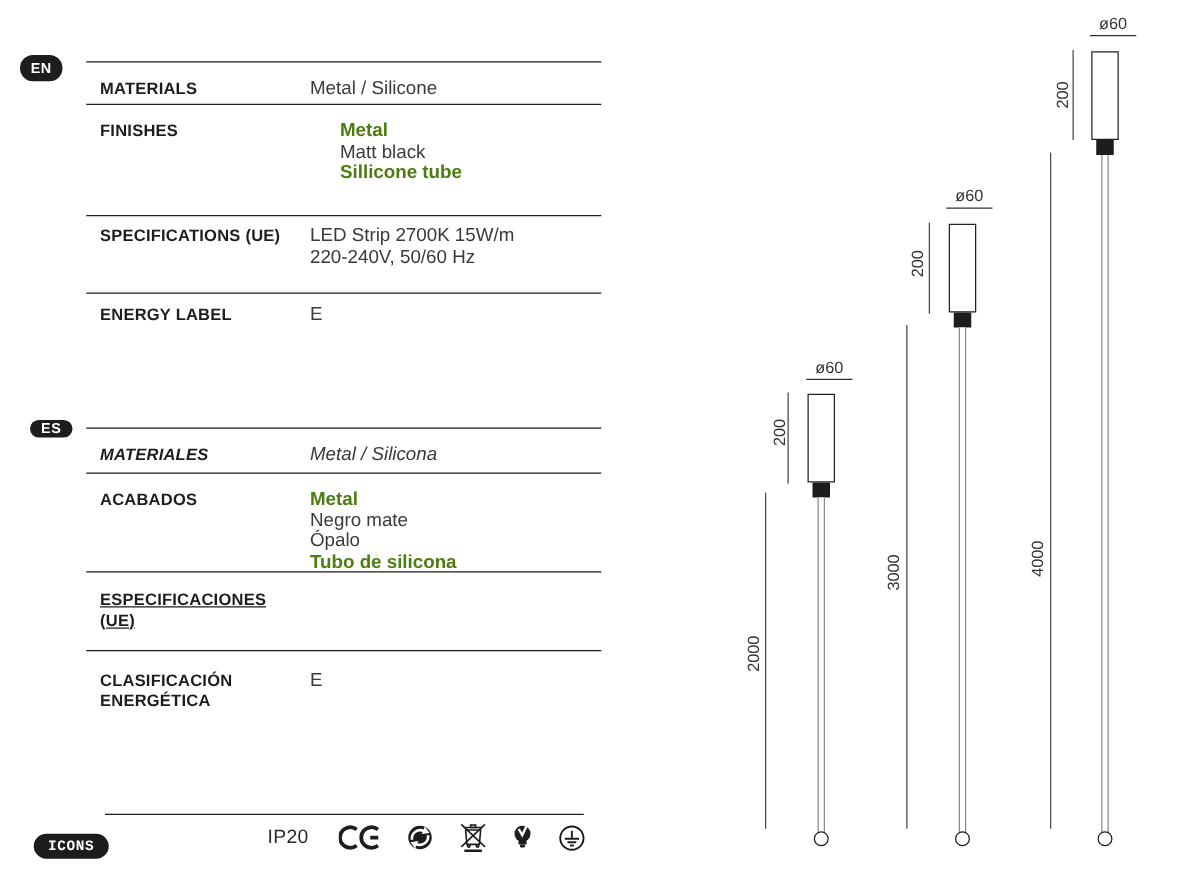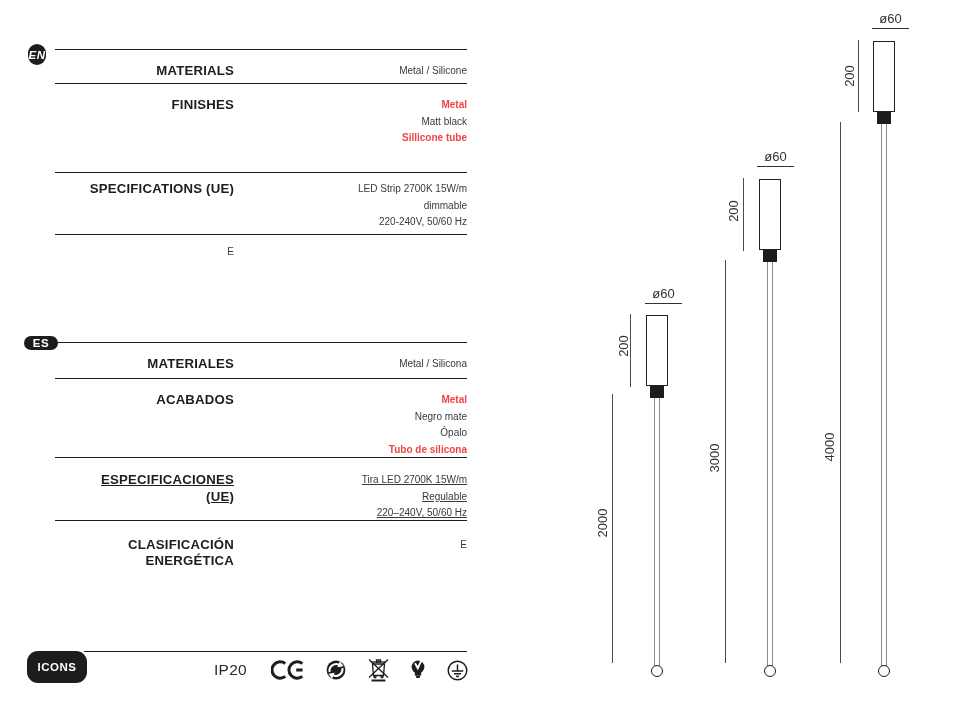--- a/index.html
+++ b/index.html
@@ -17,61 +17,60 @@
     position:absolute;
     background:#1d1d1d;
     color:#ffffff;
     font-size:11.5px;
     font-weight:bold;
     letter-spacing:.5px;
     border-radius:11px;
     display:flex; align-items:center; justify-content:center;
     z-index:3;
   }
-  #pill-en { left:28px; top:44px;  width:18px; height:21px;font-style:italic; }
+  #pill-en { left:16px; top:44px;  width:34px; height:21px; }
   #pill-es { left:24px; top:336px; width:34px; height:14px; }
-  #pill-icons { left:27px; top:651px; width:60px; height:32px; }
+  #pill-icons { left:27px; top:667px; width:60px; height:20px;font-family:Liberation Mono, monospace; }
   #icons-rule { position:absolute; left:84px; top:650.5px; width:383px; height:1.5px; background:#1d1d1d; }
 
   
   .spec-table {
     position:absolute;
-    left:55px;
+    left:69px;
     width:412px;
-    text-align:right;
   }
   .row {
     border-top:1.5px solid #1d1d1d;
     display:grid;
     grid-template-columns:179px 1fr;
   }
   .cell.label {
     padding-left:11px;
     font-weight:bold;
     font-size:13.2px;
     line-height:16.5px;
     letter-spacing:.2px;
     color:#1d1d1d;
   }
   .cell.value {
-    font-size:10px;
+    font-size:15px;
     line-height:16.5px;
     color:#3a3a3a;
   }
   .vline { display:block; }
-  .vline.bold { font-weight:bold; color:#ef4444; }
+  .vline.bold { font-weight:bold; color:#4d7c0f; }
 
   #table-en { top:48.5px; }
   #table-en .r1 { height:34.5px; } #table-en .r1 .cell { padding-top:13px; }
   #table-en .r2 { height:89px;gap:24px;   } #table-en .r2 .cell { padding-top:13px; }
-  #table-en .r3 { height:62px;gap:31px;   } #table-en .r3 .cell { padding-top:8px; }
+  #table-en .r3 { height:62px;   } #table-en .r3 .cell { padding-top:8px; }
   #table-en .r4 { height:46px;   } #table-en .r4 .cell { padding-top:9px; }
 
   #table-es { top:342px; }
-  #table-es .r1 { height:36px;   } #table-es .r1 .cell { padding-top:13px; }
+  #table-es .r1 { height:36px;   } #table-es .r1 .cell { padding-top:13px;font-style:italic; }
   #table-es .r2 { height:79px;   } #table-es .r2 .cell { padding-top:13px; }
   #table-es .r3 { height:62.5px; } #table-es .r3 .cell { padding-top:14px;text-decoration:underline; }
   #table-es .r4 { height:50px;   } #table-es .r4 .cell { padding-top:16px; }
 
   
   #icons-bar {
     position:absolute;
     left:300px; top:656px; width:168px; height:28px;
     display:flex; align-items:center; justify-content:flex-end;
     gap:22px;
@@ -176,25 +175,25 @@
     <div class="cell value">
       <span class="vline bold">Metal</span>
       <span class="vline">Matt black</span>
       <span class="vline bold">Sillicone tube</span>
     </div>
   </div>
   <div class="row r3">
     <div class="cell label">SPECIFICATIONS (UE)</div>
     <div class="cell value">
       <span class="vline">LED Strip 2700K 15W/m</span>
-      <span class="vline">dimmable</span>
       <span class="vline">220-240V, 50/60 Hz</span>
     </div>
   </div>
   <div class="row r4">
+    <div class="cell label">ENERGY LABEL</div>
     <div class="cell value">E</div>
   </div>
 </div>
 
 <div class="pill" id="pill-es">ES</div>
 <div class="spec-table" id="table-es">
   <div class="row r1">
     <div class="cell label">MATERIALES</div>
     <div class="cell value">Metal / Silicona</div>
   </div>
@@ -204,25 +203,20 @@
       <span class="vline bold">Metal</span>
       <span class="vline">Negro mate</span>
       <span class="vline">Ópalo</span>
       <span class="vline bold">Tubo de silicona</span>
     </div>
   </div>
   <div class="row r3">
     <div class="cell label">
       <span class="vline">ESPECIFICACIONES</span>
       <span class="vline">(UE)</span>
-    </div>
-    <div class="cell value">
-      <span class="vline">Tira LED 2700K 15W/m</span>
-      <span class="vline">Regulable</span>
-      <span class="vline">220–240V, 50/60 Hz</span>
     </div>
   </div>
   <div class="row r4">
     <div class="cell label">
       <span class="vline">CLASIFICACIÓN</span>
       <span class="vline">ENERGÉTICA</span>
     </div>
     <div class="cell value">E</div>
   </div>
 </div>

